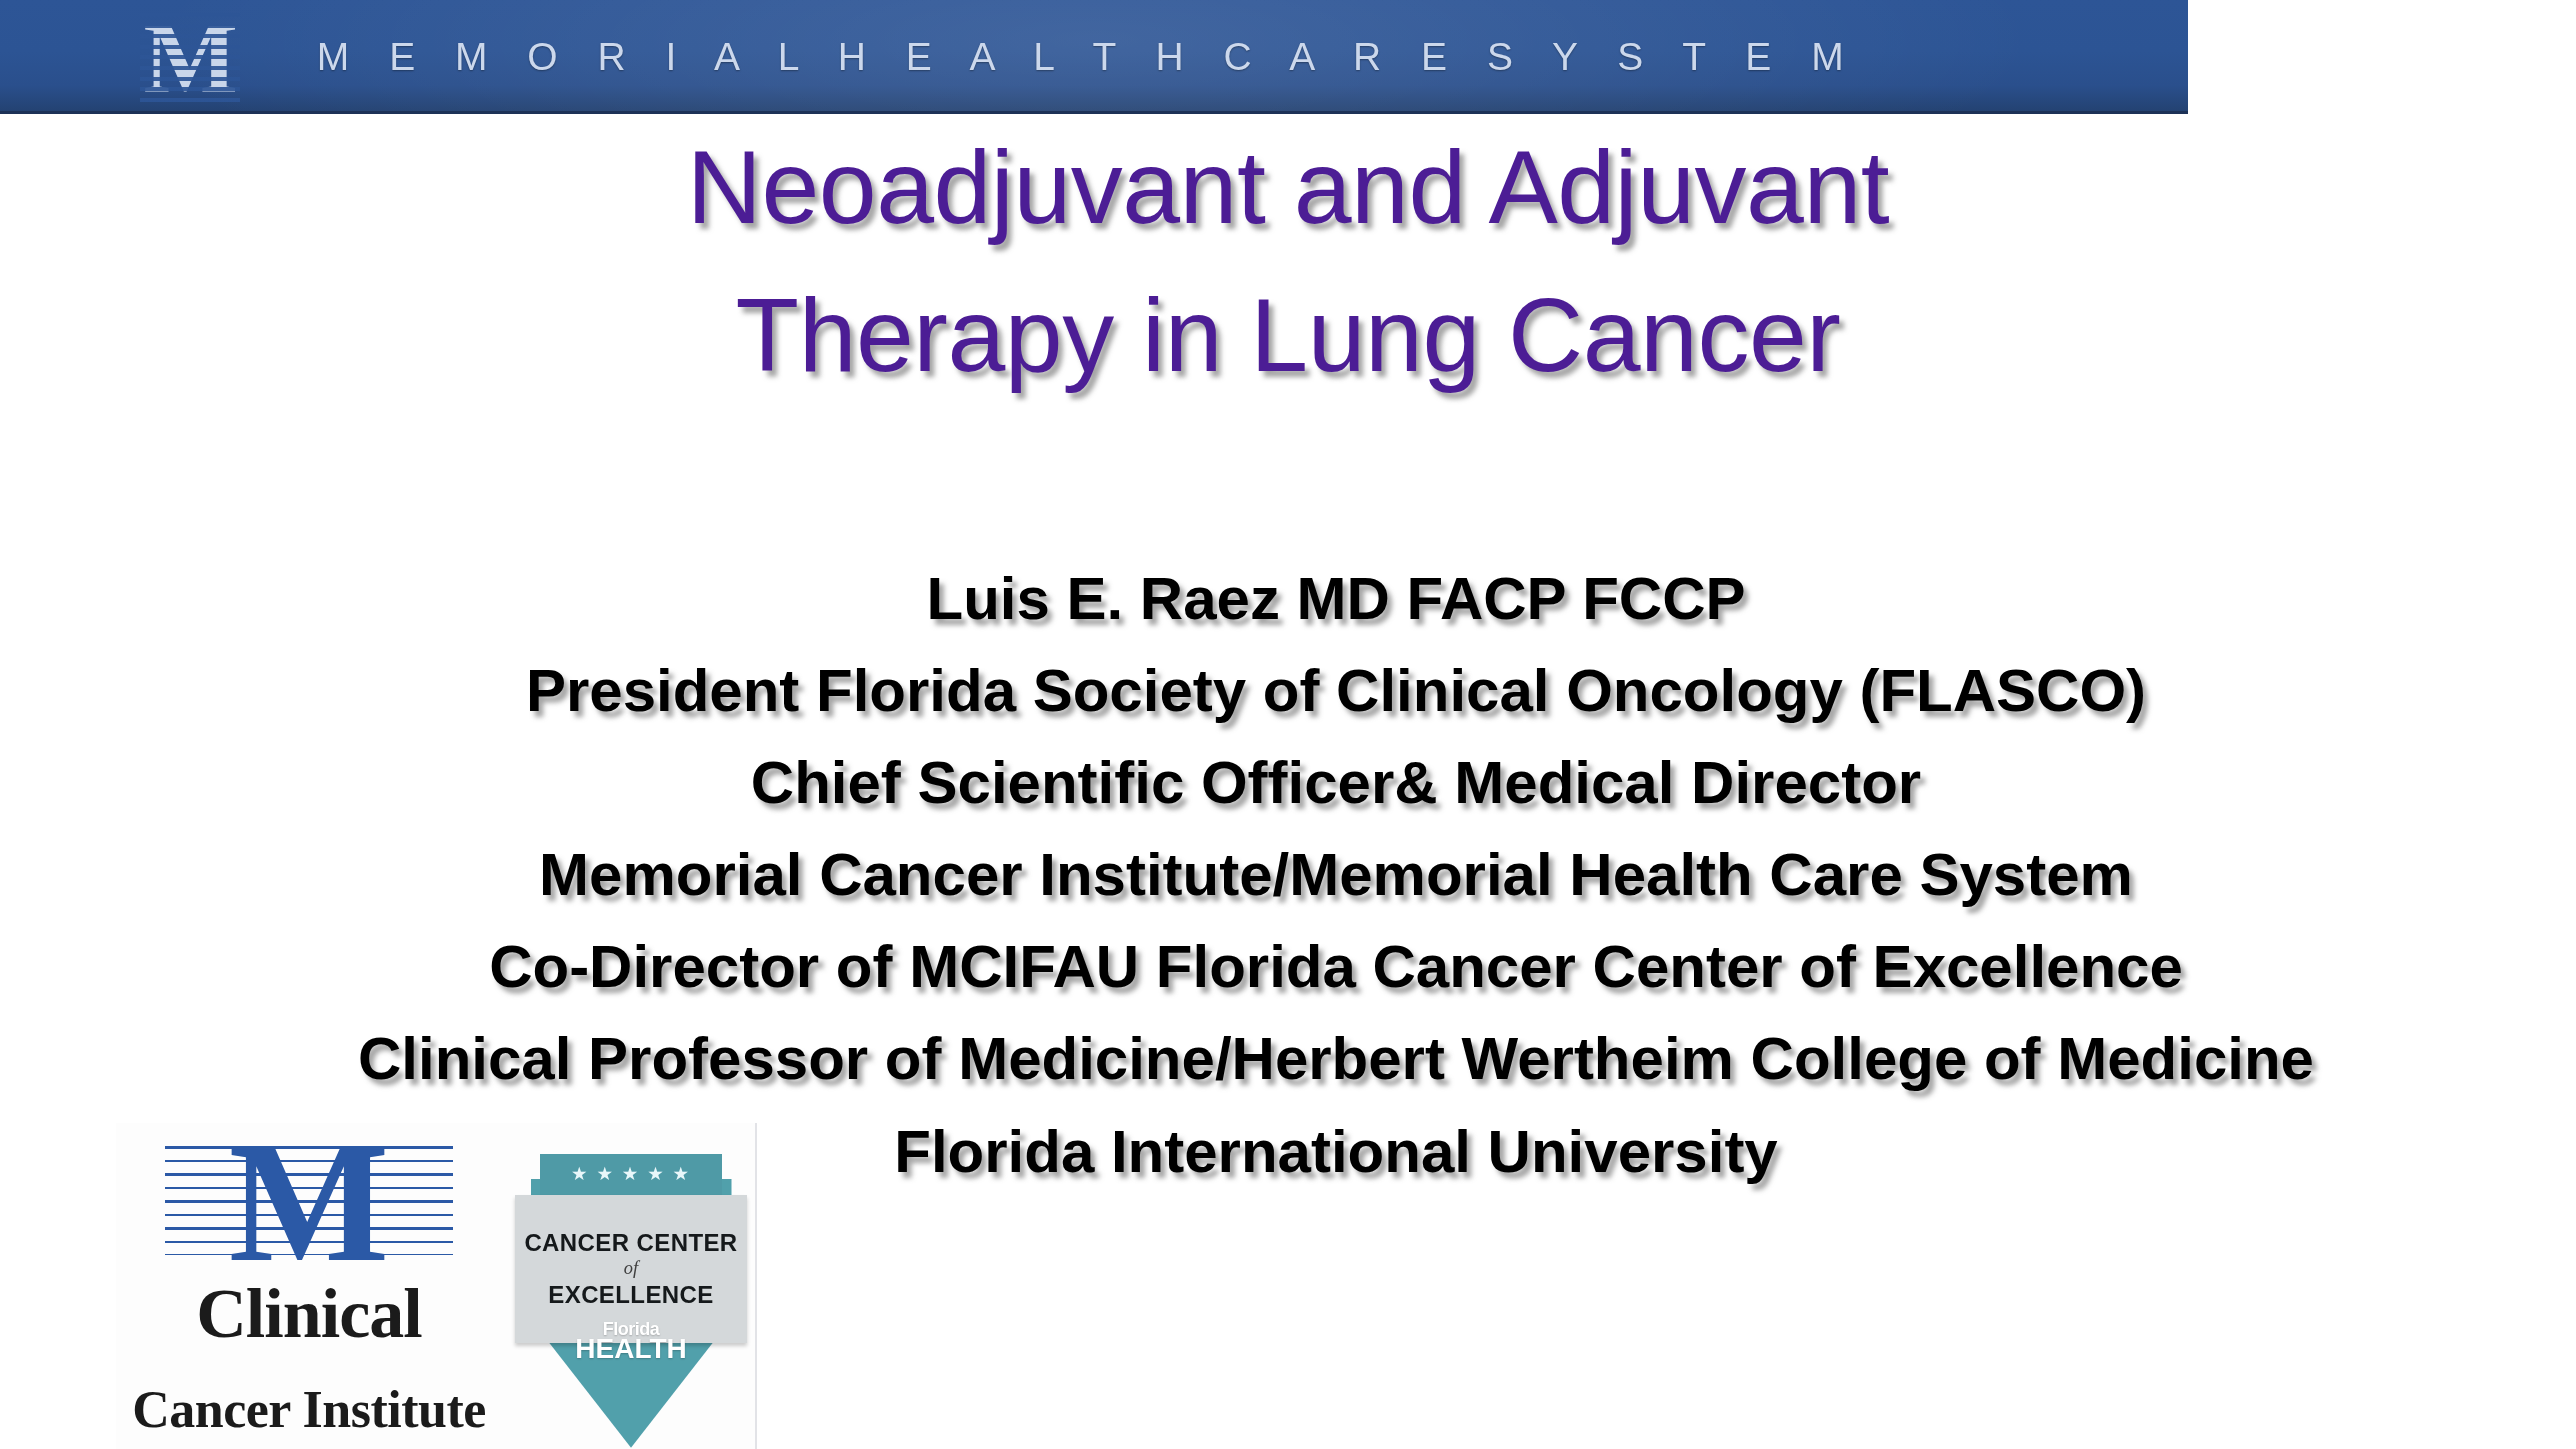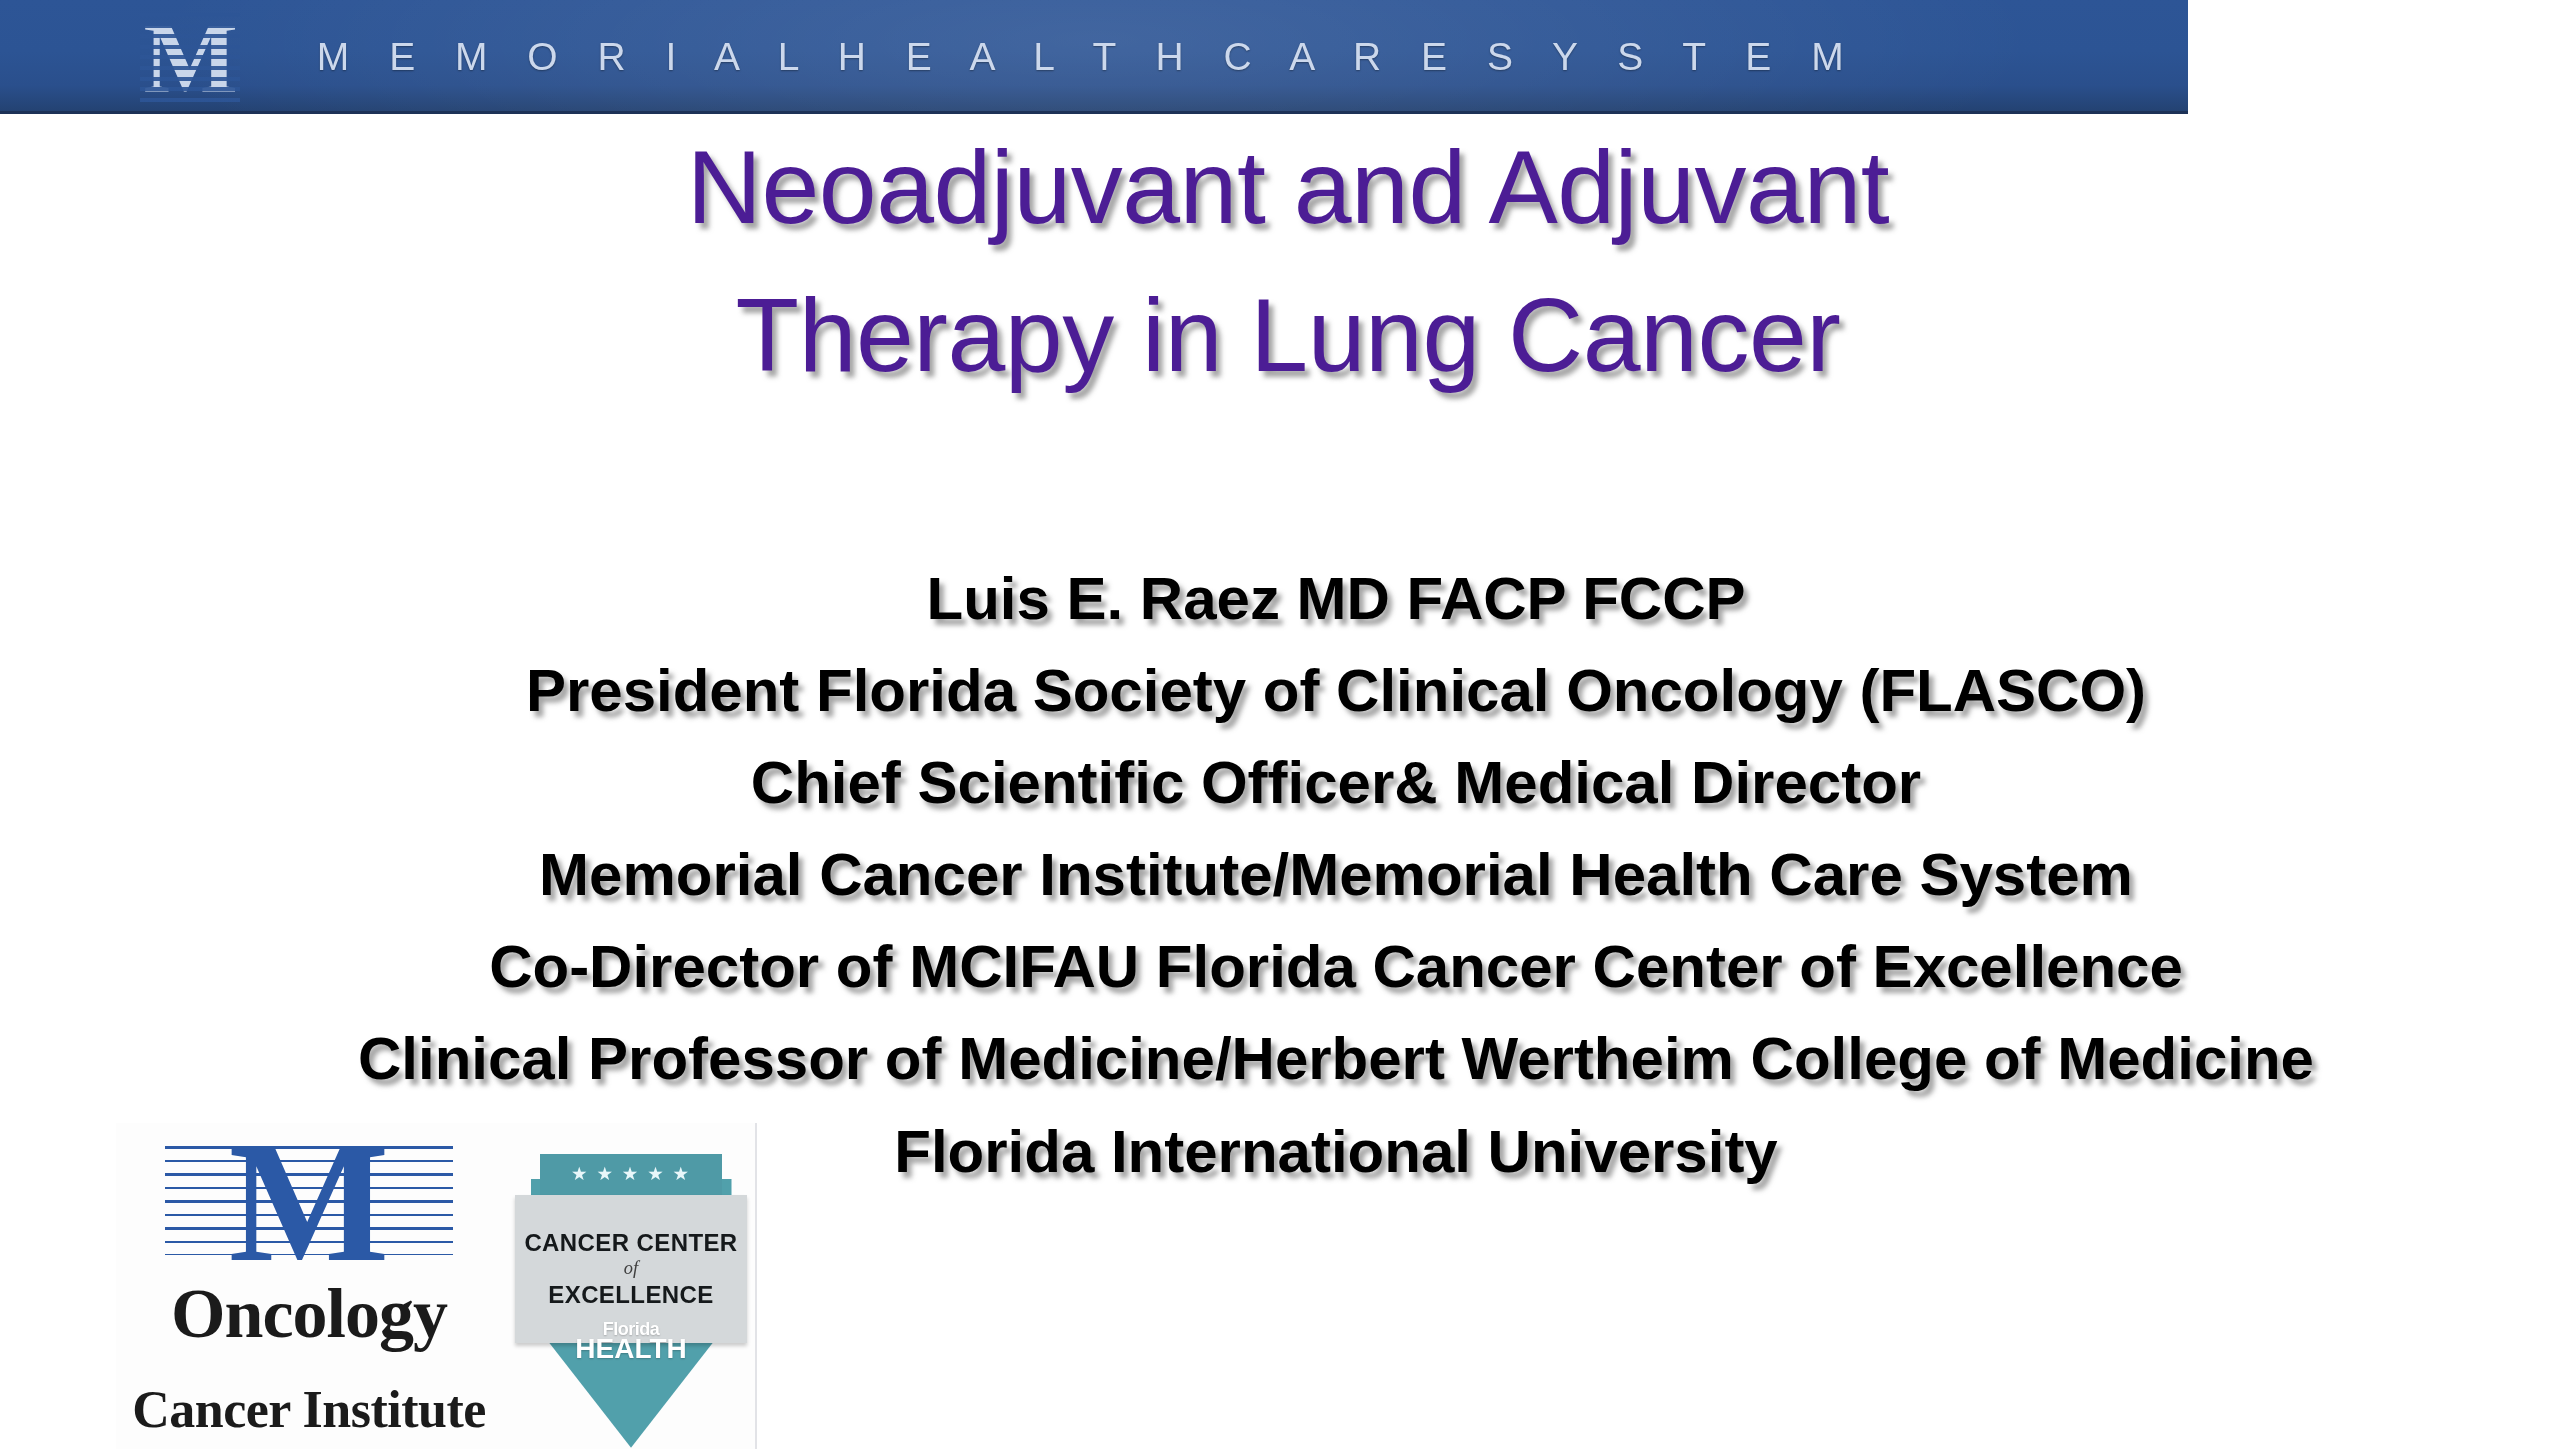--- a/index.html
+++ b/index.html
@@ -327,21 +327,21 @@
     <span class="cline">Florida International University</span>
   </div>
 
   <div id="logo-image-box">
 
     <div id="mci-logo">
       <div class="mci-mark">
         <div class="mci-m">M</div>
         <div class="mci-rules"></div>
       </div>
-      <div class="mci-word1">Oncology</div>
+      <div class="mci-word1">Clinical</div>
       <div class="mci-word2">Cancer Institute</div>
     </div>
 
     <div id="ccoe-badge">
       <div class="ccoe-chevron"></div>
       <div class="ccoe-stars-band">★ ★ ★ ★ ★</div>
       <div class="ccoe-panel">
         <div class="ccoe-l1">CANCER CENTER</div>
         <div class="ccoe-l2">of</div>
         <div class="ccoe-l3">EXCELLENCE</div>

